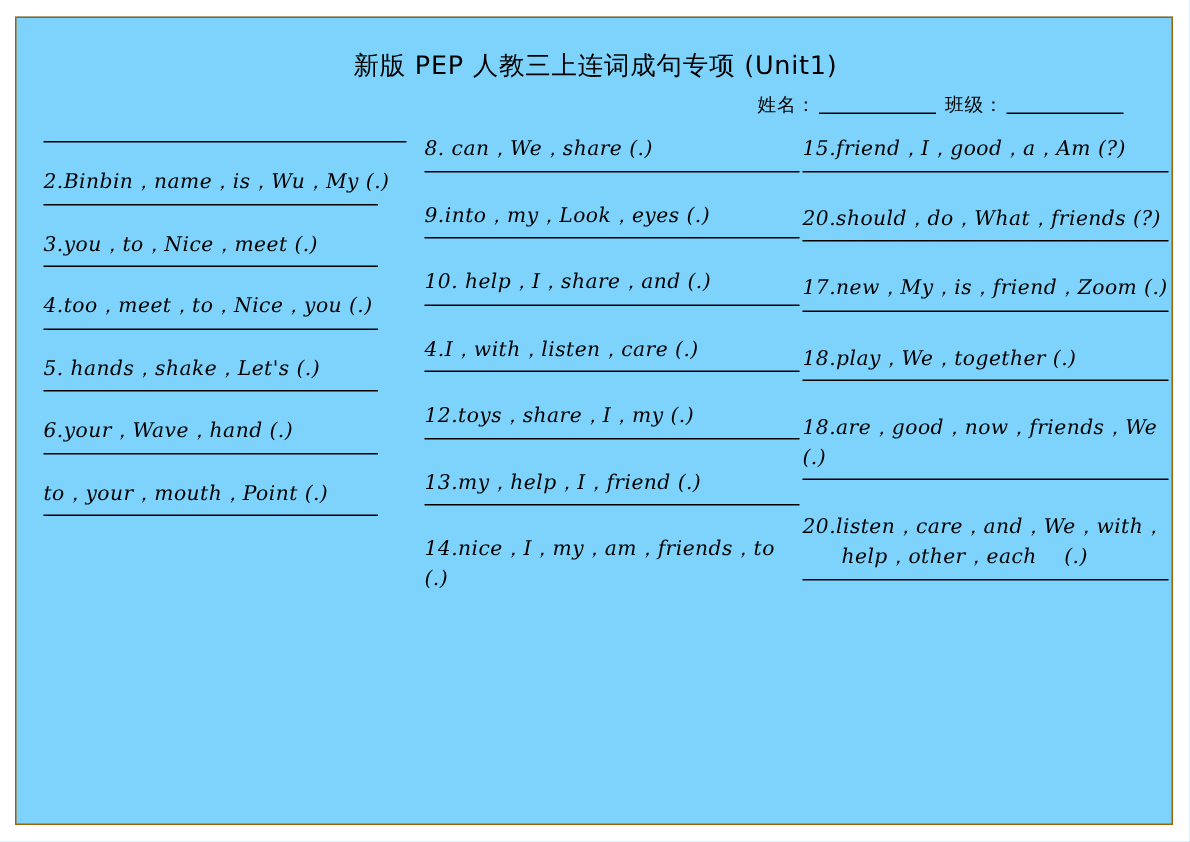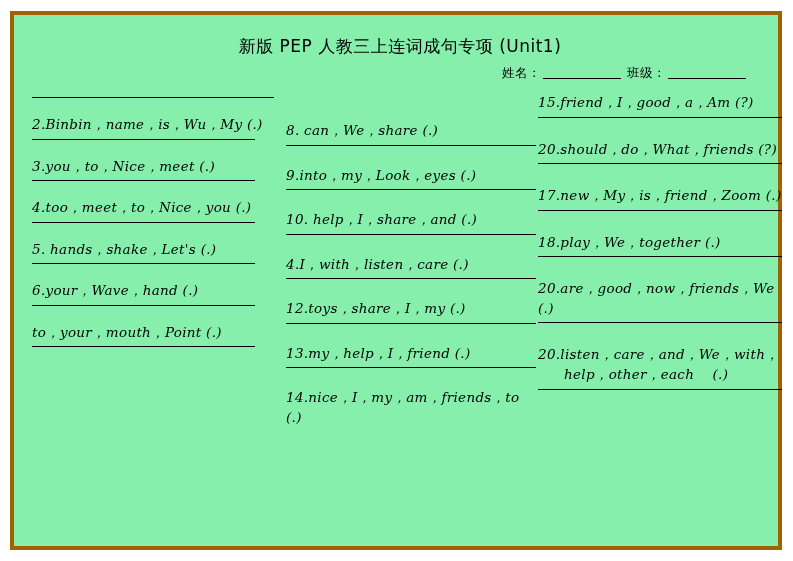--- a/index.html
+++ b/index.html
@@ -18,23 +18,23 @@
     width: 793px;
     height: 561px;
     box-sizing: border-box;
   }
   .sheet {
     position: absolute;
     left: 10px;
     top: 11px;
     width: 772px;
     height: 539px;
-    border: 4px solid #a16207;
+    border: 1px solid #a16207;
     box-sizing: border-box;
-    background: #86efac;
+    background: #7dd3fc;
   }
   .title {
     position: absolute;
     left: 0;
     top: 20px;
     width: 772px;
     text-align: center;
     font-size: 17px;
     font-family: "DejaVu Sans", sans-serif;
     letter-spacing: 0.5px;
@@ -62,21 +62,21 @@
     left: 0;
     top: 78px;
     width: 772px;
     height: 400px;
   }
   .col {
     position: absolute;
     top: 0;
   }
   .col-1 { left: 18px;  width: 242px; }
-  .col-2 { left: 272px; width: 250px; margin-top: 28px; }
+  .col-2 { left: 272px; width: 250px; }
   .col-3 { left: 524px; width: 244px; }
 
   .item {
     position: relative;
     margin-bottom: 16px;
   }
   .item-text {
     font-family: "DejaVu Serif", serif;
     font-style: italic;
     font-size: 13.5px;
@@ -186,21 +186,21 @@
         </div>
         <div class="item">
           <div class="item-text">17.new，My，is，friend，Zoom (.)</div>
           <div class="rule w-full"></div>
         </div>
         <div class="item">
           <div class="item-text">18.play，We，together (.)</div>
           <div class="rule w-full"></div>
         </div>
         <div class="item">
-          <div class="item-text">20.are，good，now，friends，We (.)</div>
+          <div class="item-text">18.are，good，now，friends，We (.)</div>
           <div class="rule w-full"></div>
         </div>
         <div class="item">
           <div class="item-text">20.listen，care，and，We，with，</div>
           <div class="item-text cont">help，other，each    (.)</div>
           <div class="rule w-full"></div>
         </div>
       </div>
 
     </div>

